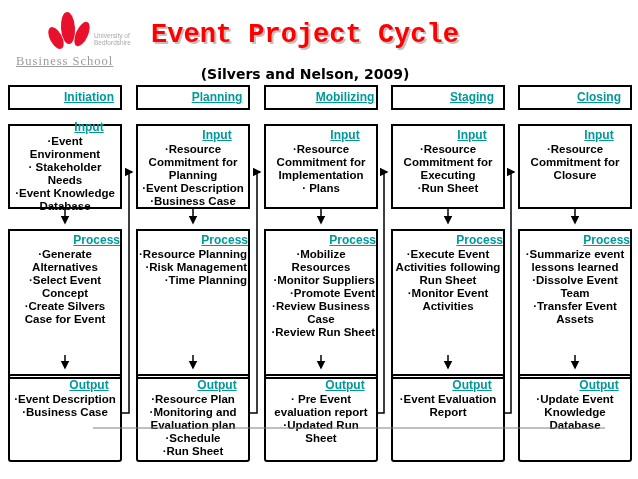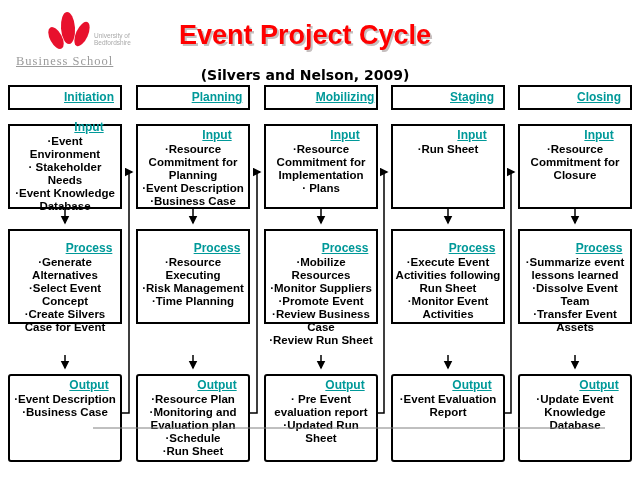--- a/index.html
+++ b/index.html
@@ -17,21 +17,21 @@
   }
   #logo .school {
     position:absolute; left:0px; top:44px; width:120px;
     font-family:"Liberation Serif", serif; font-size:12.5px; letter-spacing:1px;
     color:#9b9b9b; white-space:nowrap;text-decoration:underline;
   }
 
   
   #title-block { position:absolute; left:110px; top:20px; width:390px; text-align:center; }
   #page-title {
-    font-family:Liberation Sans, sans-serif;
+    font-family:Liberation Mono, monospace;
     font-size:27px; font-weight:bold; color:#ff0000;
     text-shadow:2px 2px 0 #c6bfbf;
   }
   #page-subtitle {
     font-family:"DejaVu Sans", sans-serif;
     font-size:14px; font-weight:bold; color:#000000; margin-top:16px;
   }
 
   
   .col { position:absolute; top:0; width:114px; height:479px; }
@@ -39,21 +39,21 @@
 
   .box {
     position:absolute; left:0; right:0; box-sizing:border-box;
     border:2px solid #000; background:transparent; text-align:center;
     display:flex; flex-direction:column; justify-content:flex-start;
     overflow:visible;
   }
   .hdr   { top:85px;  height:25px; justify-content:center; }
   .inp   { top:124px; height:85px;  padding-top:2px; }
   .inp.center-overflow { justify-content:center; padding-top:0; }
-  .proc  { top:229px; height:95px; padding-top:10px; }
+  .proc  { top:229px; height:150px; padding-top:2px;align-items:flex-end; }
   .outp  { top:374px; height:88px;  padding-top:2px; border-radius:3px; }
 
   .phase-label, .box-title {
     color:#009999; font-weight:bold; font-size:12px;
     text-decoration:underline; line-height:1.25;margin-left:48px;
   }
   .item {
     font-size:11.5px; font-weight:bold; color:#000;
     line-height:1.13; padding:0 1px;
   }
@@ -112,21 +112,21 @@
       <span class="phase-label">Planning</span>
     </div>
     <div class="box inp">
       <span class="box-title">Input</span>
       <div class="item">·Resource Commitment for Planning</div>
       <div class="item">·Event Description</div>
       <div class="item">·Business Case</div>
     </div>
     <div class="box proc">
       <span class="box-title">Process</span>
-      <div class="item">·Resource Executing</div>
+      <div class="item">·Resource Planning</div>
       <div class="item">·Risk Management</div>
       <div class="item">·Time Planning</div>
     </div>
     <div class="box outp">
       <span class="box-title">Output</span>
       <div class="item">·Resource Plan</div>
       <div class="item">·Monitoring and Evaluation plan</div>
       <div class="item">·Schedule</div>
       <div class="item">·Run Sheet</div>
     </div>
@@ -155,20 +155,21 @@
       <div class="item">·Updated Run Sheet</div>
     </div>
   </div>
 
   <div class="col c3">
     <div class="box hdr">
       <span class="phase-label">Staging</span>
     </div>
     <div class="box inp">
       <span class="box-title">Input</span>
+      <div class="item">·Resource Commitment for Executing</div>
       <div class="item">·Run Sheet</div>
     </div>
     <div class="box proc">
       <span class="box-title">Process</span>
       <div class="item">·Execute Event Activities following Run Sheet</div>
       <div class="item">·Monitor Event Activities</div>
     </div>
     <div class="box outp">
       <span class="box-title">Output</span>
       <div class="item">·Event Evaluation Report</div>

